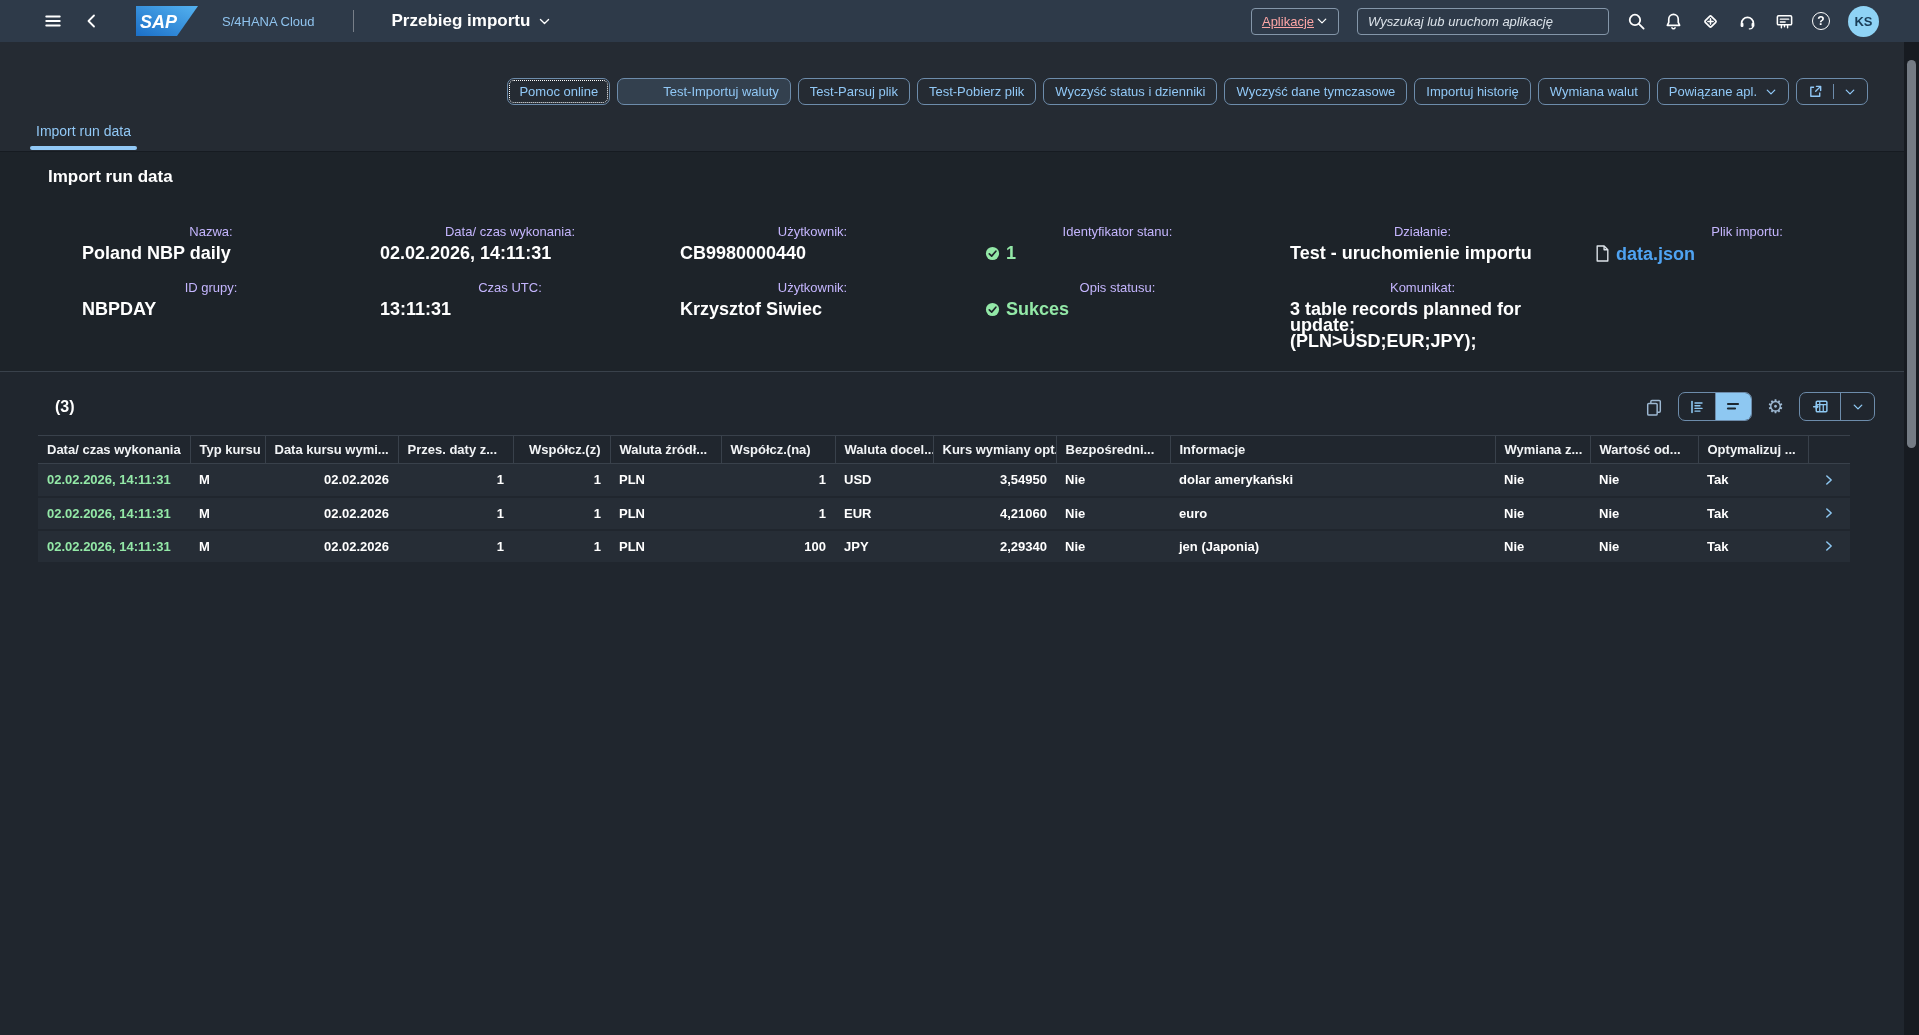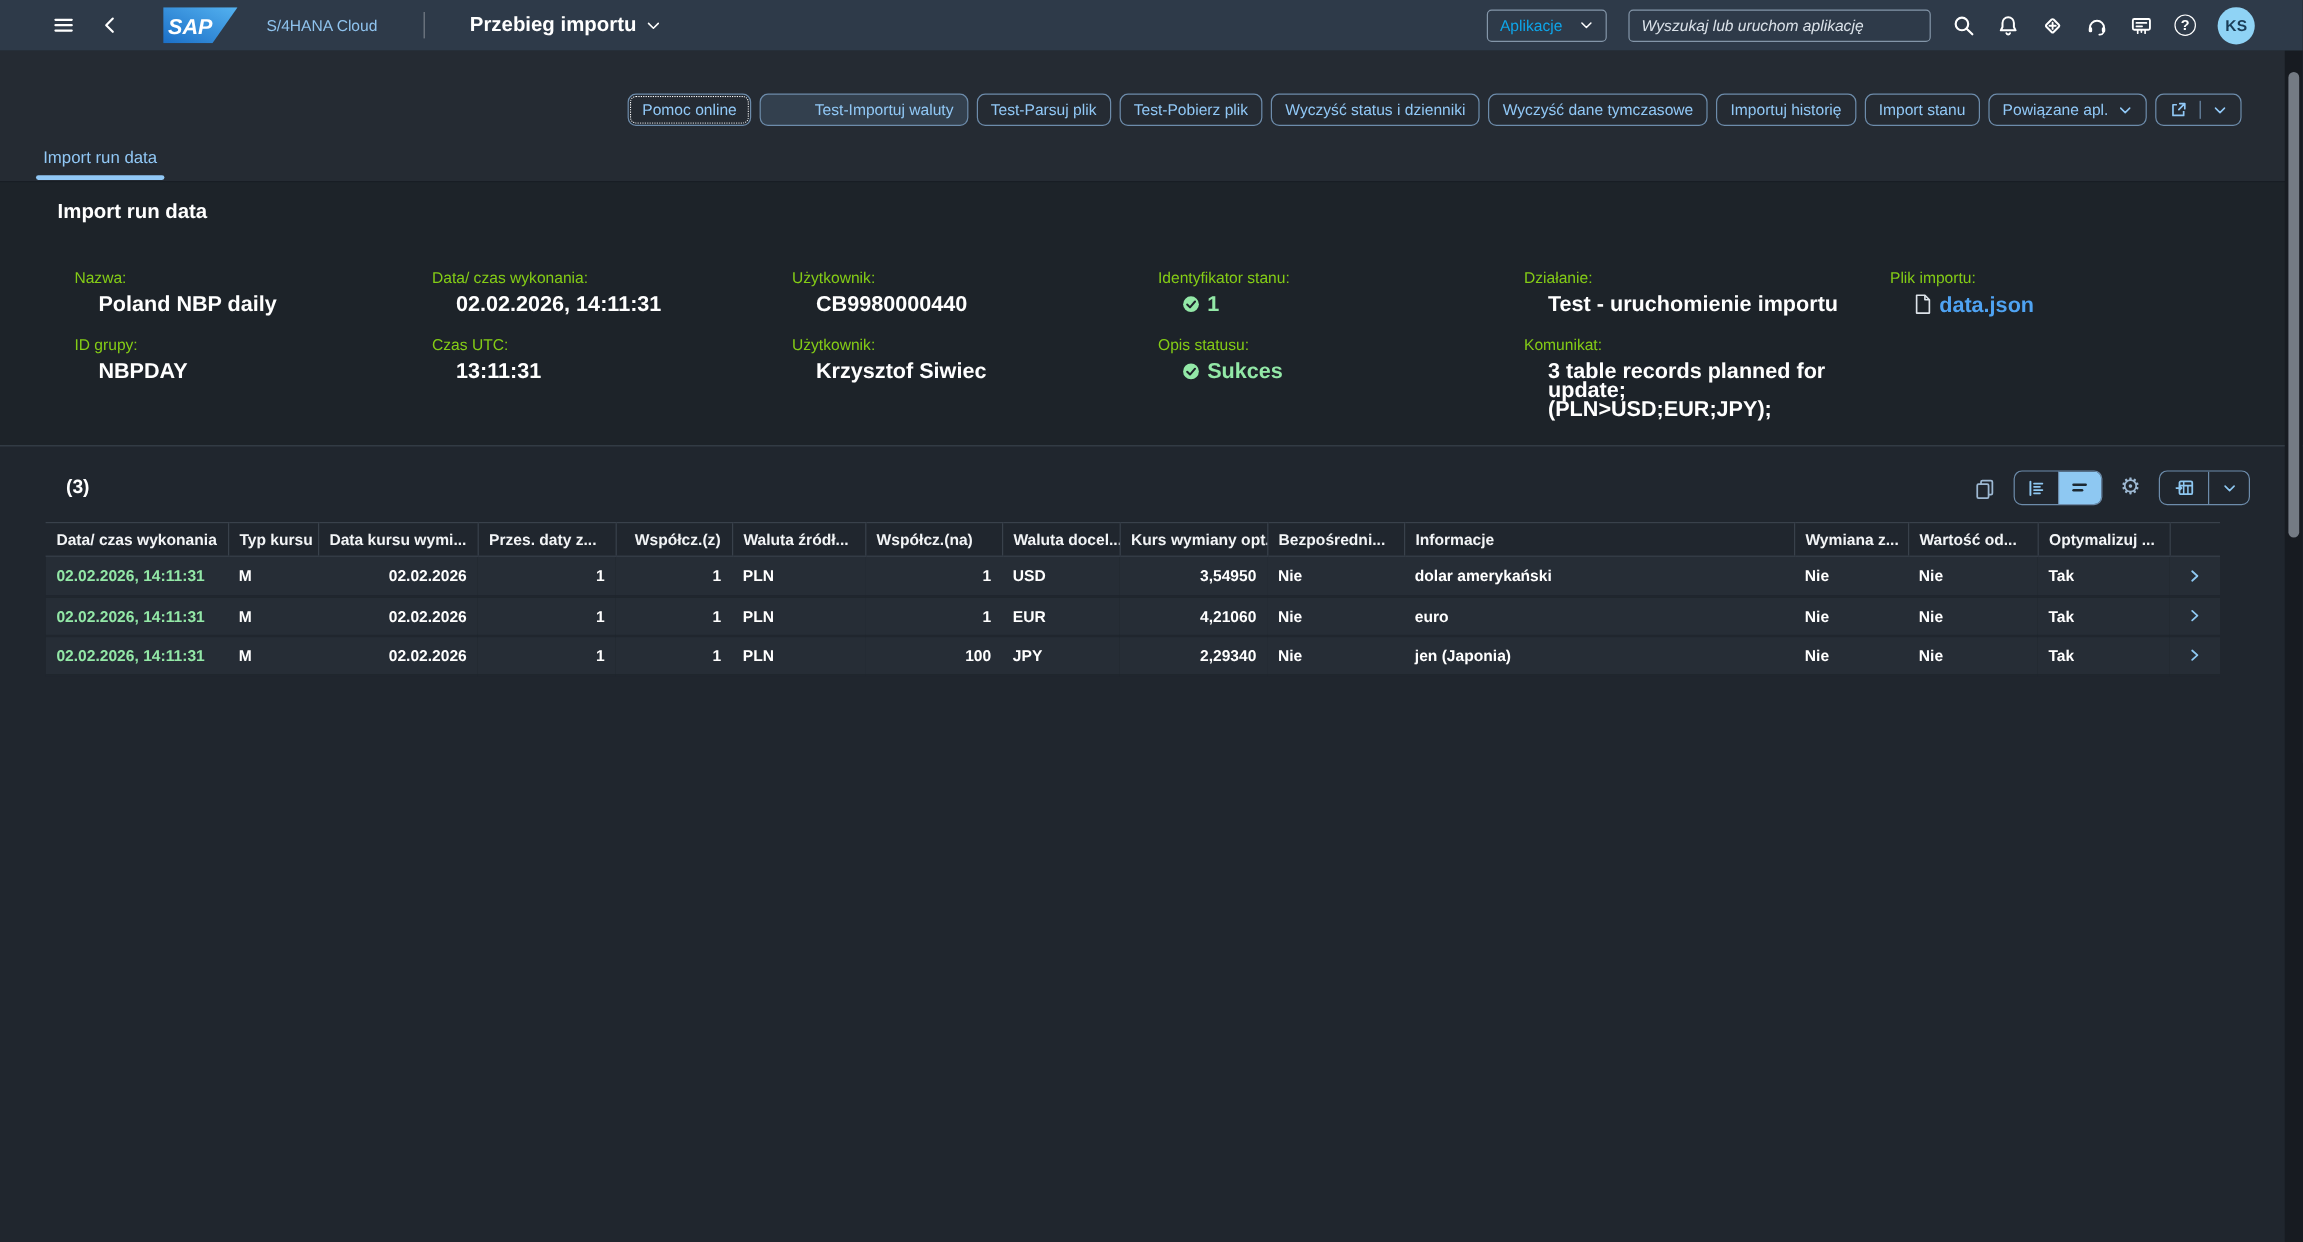--- a/index.html
+++ b/index.html
@@ -12,22 +12,22 @@
   
   .shell { position:absolute; top:0; left:0; width:1919px; height:42px;
     background:#2e3a49; display:flex; align-items:center; z-index:5; }
   .shell-left { display:flex; align-items:center; gap:22px; padding-left:44px; }
   .icon-btn { display:flex; align-items:center; justify-content:center; cursor:pointer; }
   .sap-logo { margin-left:14px; }
   .product { color:#8fc3ee; font-size:13px; margin-left:2px; }
   .shell-sep { width:1px; height:22px; background:rgba(255,255,255,.35); margin:0 16px; }
   .app-title { font-size:17px; font-weight:bold; color:#fff; display:flex; align-items:center; gap:8px; }
   .shell-right { margin-left:auto; display:flex; align-items:center; gap:18px; padding-right:40px; }
-  .apps-box { display:flex; align-items:center; gap:14px; height:27px; padding:0 10px;
-    border:1px solid #8496a9; border-radius:4px; color:#0ea5e9; font-size:13px; cursor:pointer; }
+  .apps-box { display:flex; align-items:center; gap:2px; height:27px; padding:0 10px;
+    border:1px solid #8496a9; border-radius:4px; color:#fca5a5; font-size:13px; cursor:pointer;text-decoration:underline; }
   .search-box { width:252px; height:27px; background:transparent; border:1px solid #8496a9;
     border-radius:4px; color:#e8edf2; font-size:13px; font-style:italic; padding:4px 10px; outline:none; }
   .search-box::placeholder { color:#dbe2e9; opacity:1; font-style:italic; }
   .avatar { width:31px; height:31px; border-radius:50%; background:#8fd3f5; color:#1a3d57;
     font-size:13px; font-weight:bold; display:flex; align-items:center; justify-content:center; cursor:pointer; }
   .help-circle { width:18px; height:18px; border:1.4px solid #fff; border-radius:50%;
     font-size:12px; font-weight:bold; color:#fff; display:flex; align-items:center; justify-content:center; }
   
   .header-region { position:absolute; top:42px; left:0; width:1919px; height:110px;
     background:#252b33; border-bottom:1px solid #161b21; }
@@ -41,21 +41,21 @@
     color:#91c8f6; font-size:14px; cursor:pointer; }
   .tab::after { content:""; position:absolute; left:0; right:0; bottom:0; height:4px;
     border-radius:2px; background:#91c8f6; }
   
   .panel { position:absolute; top:152px; left:0; width:1919px; height:219px;
     background:#1d2329; padding:15px 0 0 48px; }
   .panel-title { font-size:17px; font-weight:bold; color:#fff; }
   .fields { display:grid; grid-template-columns:298px 300px 305px 305px 305px auto; margin-left:14px; }
   .fields.first { margin-top:37px; }
   .fields.second { margin-top:18px; }
-  .flabel { font-size:13px; color:#84cc16; }
+  .flabel { font-size:13px; color:#c4b5fd;text-align:center; }
   .fvalue { font-size:18px; font-weight:bold; color:#fff; margin-top:6px;
     display:flex; align-items:center; gap:6px; line-height:16px;padding-left:20px; }
   .fvalue.block { display:block; }
   .green { color:#93e8a7; }
   .link { color:#4fa3f2; cursor:pointer; font-weight:bold; }
   
   .tablearea { position:absolute; top:371px; left:0; width:1919px; bottom:0;
     background:#20262e; border-top:1px solid #39414b; }
   .ttoolbar { height:63px; display:flex; align-items:center; padding:6px 44px 0 55px; }
   .tcount { font-size:16px; font-weight:bold; color:#fff; flex:1; }
@@ -166,21 +166,21 @@
 
 <div class="header-region">
   <div class="actionbar">
     <button class="btn focused">Pomoc online</button>
     <button class="btn hovered">Test-Importuj waluty</button>
     <button class="btn">Test-Parsuj plik</button>
     <button class="btn">Test-Pobierz plik</button>
     <button class="btn">Wyczyść status i dzienniki</button>
     <button class="btn">Wyczyść dane tymczasowe</button>
     <button class="btn">Importuj historię</button>
-    <button class="btn">Import stanu</button>
+    <button class="btn">Wymiana walut</button>
     <button class="btn">
       <span>Powiązane apl.</span>
       <svg width="12" height="12" viewBox="0 0 16 16">
           <polyline points="3,5.5 8,10.5 13,5.5" stroke="#91c8f6" stroke-width="1.7" fill="none" stroke-linecap="round" stroke-linejoin="round"></polyline>
         </svg>
     </button>
     <button class="btn" style="gap:10px;">
       <svg width="15" height="15" viewBox="0 0 16 16">
           <path d="M6.5 3.5H3v9.5h9.5V9" stroke="#91c8f6" stroke-width="1.5" fill="none" stroke-linejoin="round"></path>
           <path d="M9 2.5h4.5V7M13.2 2.8 8.2 7.8" stroke="#91c8f6" stroke-width="1.5" fill="none" stroke-linecap="round" stroke-linejoin="round"></path>

